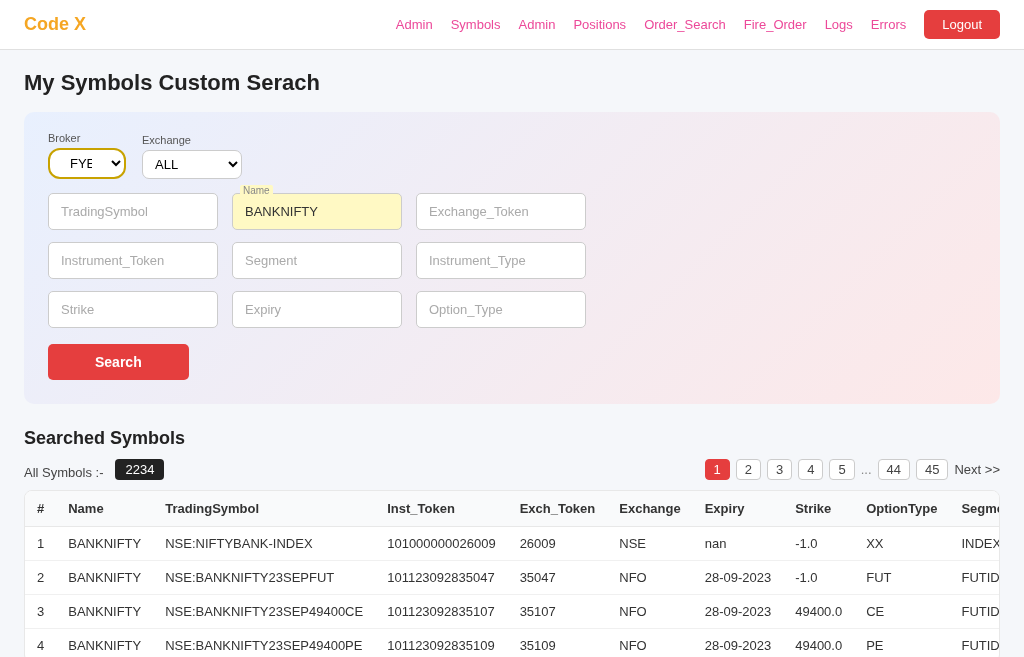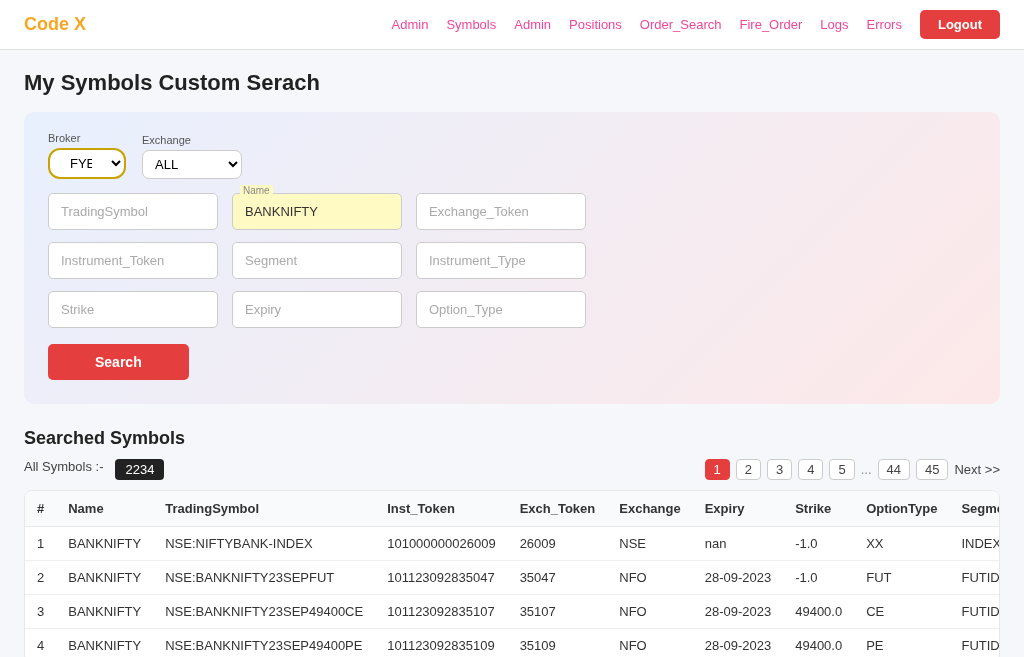--- a/index.html
+++ b/index.html
@@ -16,21 +16,21 @@
       height: 50px;
     }
     .navbar-brand { font-size: 18px; font-weight: bold; color: #222; }
     .navbar-brand span { color: #f5a623; }
     .navbar-links { display: flex; align-items: center; gap: 18px; }
     .navbar-links a {
       text-decoration: none; color: #ec4899; font-size: 13px; cursor: pointer;
     }
     .btn-logout {
       background: #e53e3e; color: #fff; border: none; padding: 7px 18px;
-      border-radius: 5px; cursor: pointer; font-size: 13px; font-weight: bold;
+      border-radius: 5px; cursor: pointer; font-size: 13px; font-weight: normal;
     }
 
     
     .page { padding: 20px 24px; }
     .page-title { font-size: 22px; font-weight: bold; margin-bottom: 16px; }
 
     
     .search-form-card {
       background: linear-gradient(135deg, #e8f0fe 0%, #fde8e8 100%);
       border-radius: 10px;
@@ -170,21 +170,21 @@
       <input class="field-input" type="text" placeholder="Expiry" style="">
       <input class="field-input" type="text" placeholder="Option_Type" style="">
     </div>
 
     <button class="btn-search">Search</button>
   </div>
 
   <div class="results-section">
     <h2 class="results-title">Searched Symbols</h2>
     <div class="results-meta">
-      <div style="display:flex;align-items:flex-start;gap:6px;">
+      <div style="display:flex;align-items:flex-end;gap:6px;">
         <span class="all-symbols-label">All Symbols :-</span>
         <span class="all-symbols-badge">
           <span>2234</span>
         </span>
       </div>
       <div class="pagination">
         <button class="page-btn active">1</button>
         <button class="page-btn plain">2</button>
         <button class="page-btn plain">3</button>
         <button class="page-btn plain">4</button>

